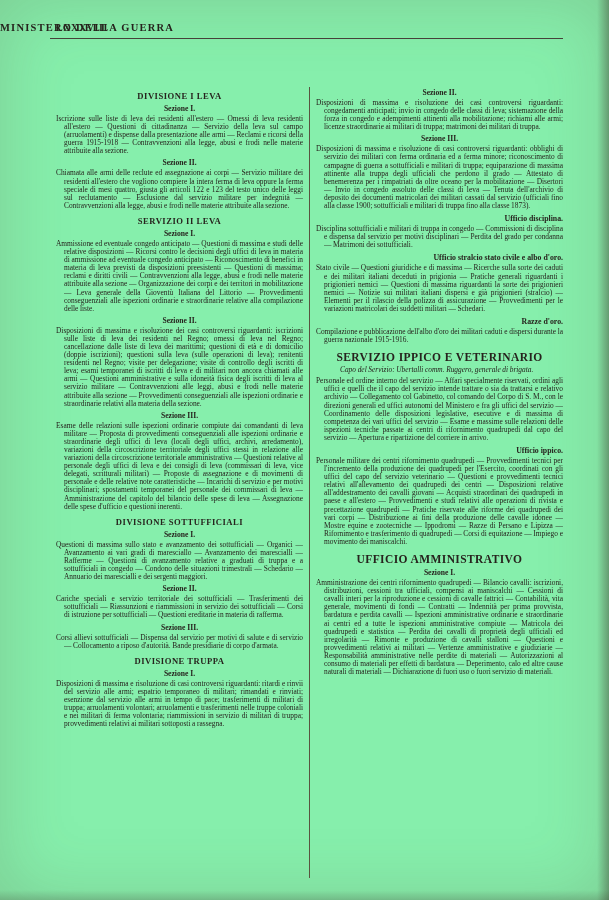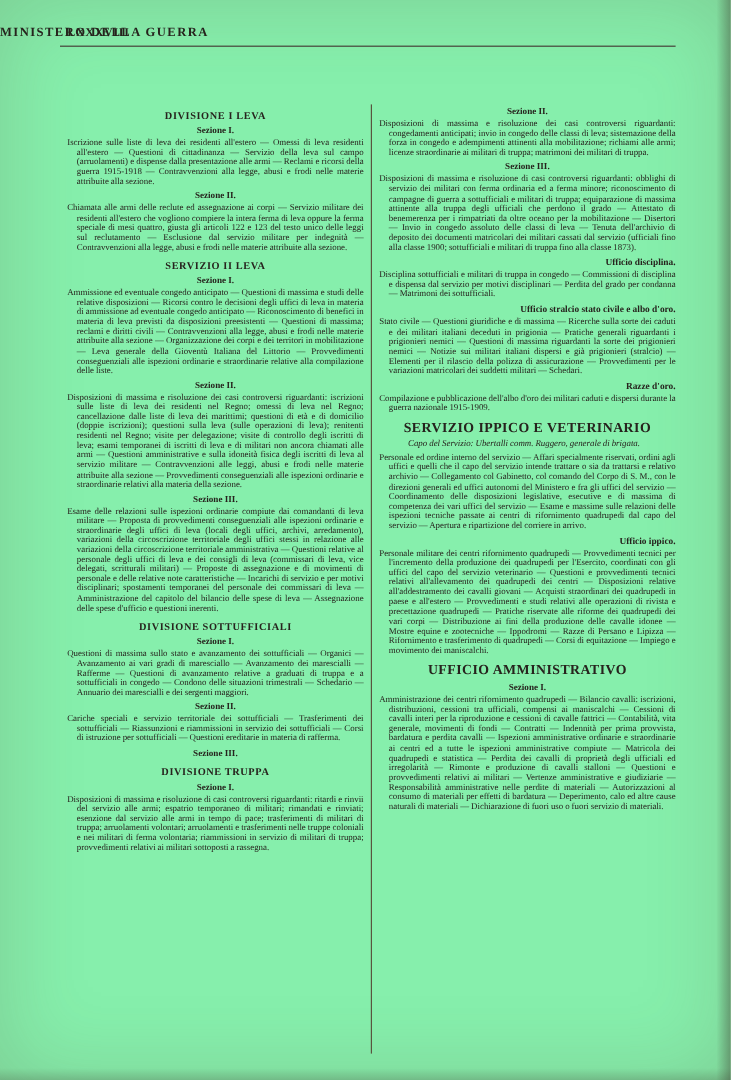--- a/index.html
+++ b/index.html
@@ -53,36 +53,37 @@
         <div class="blk sezione">Sezione II.</div>
         <p class="blk para">Disposizioni di massima e risoluzione dei casi controversi riguardanti: iscrizioni sulle liste di leva dei residenti nel Regno; omessi di leva nel Regno; cancellazione dalle liste di leva dei marittimi; questioni di età e di domicilio (doppie iscrizioni); questioni sulla leva (sulle operazioni di leva); renitenti residenti nel Regno; visite per delegazione; visite di controllo degli iscritti di leva; esami temporanei di iscritti di leva e di militari non ancora chiamati alle armi — Questioni amministrative e sulla idoneità fisica degli iscritti di leva al servizio militare — Contravvenzioni alle leggi, abusi e frodi nelle materie attribuite alla sezione — Provvedimenti conseguenziali alle ispezioni ordinarie e straordinarie relativi alla materia della sezione.</p>
         <div class="blk sezione">Sezione III.</div>
         <p class="blk para">Esame delle relazioni sulle ispezioni ordinarie compiute dai comandanti di leva militare — Proposta di provvedimenti conseguenziali alle ispezioni ordinarie e straordinarie degli uffici di leva (locali degli uffici, archivi, arredamento), variazioni della circoscrizione territoriale degli uffici stessi in relazione alle variazioni della circoscrizione territoriale amministrativa — Questioni relative al personale degli uffici di leva e dei consigli di leva (commissari di leva, vice delegati, scritturali militari) — Proposte di assegnazione e di movimenti di personale e delle relative note caratteristiche — Incarichi di servizio e per motivi disciplinari; spostamenti temporanei del personale dei commissari di leva — Amministrazione del capitolo del bilancio delle spese di leva — Assegnazione delle spese d'ufficio e questioni inerenti.</p>
         <div class="blk division">DIVISIONE SOTTUFFICIALI</div>
         <div class="blk sezione">Sezione I.</div>
         <p class="blk para">Questioni di massima sullo stato e avanzamento dei sottufficiali — Organici — Avanzamento ai vari gradi di maresciallo — Avanzamento dei marescialli — Rafferme — Questioni di avanzamento relative a graduati di truppa e a sottufficiali in congedo — Condono delle situazioni trimestrali — Schedario — Annuario dei marescialli e dei sergenti maggiori.</p>
         <div class="blk sezione">Sezione II.</div>
         <p class="blk para">Cariche speciali e servizio territoriale dei sottufficiali — Trasferimenti dei sottufficiali — Riassunzioni e riammissioni in servizio dei sottufficiali — Corsi di istruzione per sottufficiali — Questioni ereditarie in materia di rafferma.</p>
         <div class="blk sezione">Sezione III.</div>
+        <p class="blk para">Corsi allievi sottufficiali — Dispensa dal servizio per motivi di salute e di servizio — Collocamento a riposo d'autorità. Bande presidiarie di corpo d'armata.</p>
         <div class="blk division">DIVISIONE TRUPPA</div>
         <div class="blk sezione">Sezione I.</div>
         <p class="blk para">Disposizioni di massima e risoluzione di casi controversi riguardanti: ritardi e rinvii del servizio alle armi; espatrio temporaneo di militari; rimandati e rinviati; esenzione dal servizio alle armi in tempo di pace; trasferimenti di militari di truppa; arruolamenti volontari; arruolamenti e trasferimenti nelle truppe coloniali e nei militari di ferma volontaria; riammissioni in servizio di militari di truppa; provvedimenti relativi ai militari sottoposti a rassegna.</p>
       </div>
     <div class="divider"></div>
     <div class="col" id="right-col">
         <div class="blk sezione">Sezione II.</div>
         <p class="blk para">Disposizioni di massima e risoluzione dei casi controversi riguardanti: congedamenti anticipati; invio in congedo delle classi di leva; sistemazione della forza in congedo e adempimenti attinenti alla mobilitazione; richiami alle armi; licenze straordinarie ai militari di truppa; matrimoni dei militari di truppa.</p>
         <div class="blk sezione">Sezione III.</div>
         <p class="blk para">Disposizioni di massima e risoluzione di casi controversi riguardanti: obblighi di servizio dei militari con ferma ordinaria ed a ferma minore; riconoscimento di campagne di guerra a sottufficiali e militari di truppa; equiparazione di massima attinente alla truppa degli ufficiali che perdono il grado — Attestato di benemerenza per i rimpatriati da oltre oceano per la mobilitazione — Disertori — Invio in congedo assoluto delle classi di leva — Tenuta dell'archivio di deposito dei documenti matricolari dei militari cassati dal servizio (ufficiali fino alla classe 1900; sottufficiali e militari di truppa fino alla classe 1873).</p>
         <div class="blk ufficio">Ufficio disciplina.</div>
         <p class="blk para">Disciplina sottufficiali e militari di truppa in congedo — Commissioni di disciplina e dispensa dal servizio per motivi disciplinari — Perdita del grado per condanna — Matrimoni dei sottufficiali.</p>
         <div class="blk ufficio">Ufficio stralcio stato civile e albo d'oro.</div>
         <p class="blk para">Stato civile — Questioni giuridiche e di massima — Ricerche sulla sorte dei caduti e dei militari italiani deceduti in prigionia — Pratiche generali riguardanti i prigionieri nemici — Questioni di massima riguardanti la sorte dei prigionieri nemici — Notizie sui militari italiani dispersi e già prigionieri (stralcio) — Elementi per il rilascio della polizza di assicurazione — Provvedimenti per le variazioni matricolari dei suddetti militari — Schedari.</p>
         <div class="blk ufficio">Razze d'oro.</div>
-        <p class="blk para">Compilazione e pubblicazione dell'albo d'oro dei militari caduti e dispersi durante la guerra nazionale 1915-1909.</p>
+        <p class="blk para">Compilazione e pubblicazione dell'albo d'oro dei militari caduti e dispersi durante la guerra nazionale 1915-1916.</p>
         <div class="blk major">SERVIZIO IPPICO E VETERINARIO</div>
         <p class="blk capo">Capo del Servizio: Ubertalli comm. Ruggero, generale di brigata.</p>
         <p class="blk para">Personale ed ordine interno del servizio — Affari specialmente riservati, ordini agli uffici e quelli che il capo del servizio intende trattare o sia da trattarsi e relativo archivio — Collegamento col Gabinetto, col comando del Corpo di S. M., con le direzioni generali ed uffici autonomi del Ministero e fra gli uffici del servizio — Coordinamento delle disposizioni legislative, esecutive e di massima di competenza dei vari uffici del servizio — Esame e massime sulle relazioni delle ispezioni tecniche passate ai centri di rifornimento quadrupedi dal capo del servizio — Apertura e ripartizione del corriere in arrivo.</p>
         <div class="blk ufficio">Ufficio ippico.</div>
         <p class="blk para">Personale militare dei centri rifornimento quadrupedi — Provvedimenti tecnici per l'incremento della produzione dei quadrupedi per l'Esercito, coordinati con gli uffici del capo del servizio veterinario — Questioni e provvedimenti tecnici relativi all'allevamento dei quadrupedi dei centri — Disposizioni relative all'addestramento dei cavalli giovani — Acquisti straordinari dei quadrupedi in paese e all'estero — Provvedimenti e studi relativi alle operazioni di rivista e precettazione quadrupedi — Pratiche riservate alle riforme dei quadrupedi dei vari corpi — Distribuzione ai fini della produzione delle cavalle idonee — Mostre equine e zootecniche — Ippodromi — Razze di Persano e Lipizza — Rifornimento e trasferimento di quadrupedi — Corsi di equitazione — Impiego e movimento dei maniscalchi.</p>
         <div class="blk major">UFFICIO AMMINISTRATIVO</div>
         <div class="blk sezione">Sezione I.</div>
         <p class="blk para">Amministrazione dei centri rifornimento quadrupedi — Bilancio cavalli: iscrizioni, distribuzioni, cessioni tra ufficiali, compensi ai maniscalchi — Cessioni di cavalli interi per la riproduzione e cessioni di cavalle fattrici — Contabilità, vita generale, movimenti di fondi — Contratti — Indennità per prima provvista, bardatura e perdita cavalli — Ispezioni amministrative ordinarie e straordinarie ai centri ed a tutte le ispezioni amministrative compiute — Matricola dei quadrupedi e statistica — Perdita dei cavalli di proprietà degli ufficiali ed irregolarità — Rimonte e produzione di cavalli stalloni — Questioni e provvedimenti relativi ai militari — Vertenze amministrative e giudiziarie — Responsabilità amministrative nelle perdite di materiali — Autorizzazioni al consumo di materiali per effetti di bardatura — Deperimento, calo ed altre cause naturali di materiali — Dichiarazione di fuori uso o fuori servizio di materiali.</p>
       </div>
   </div>

